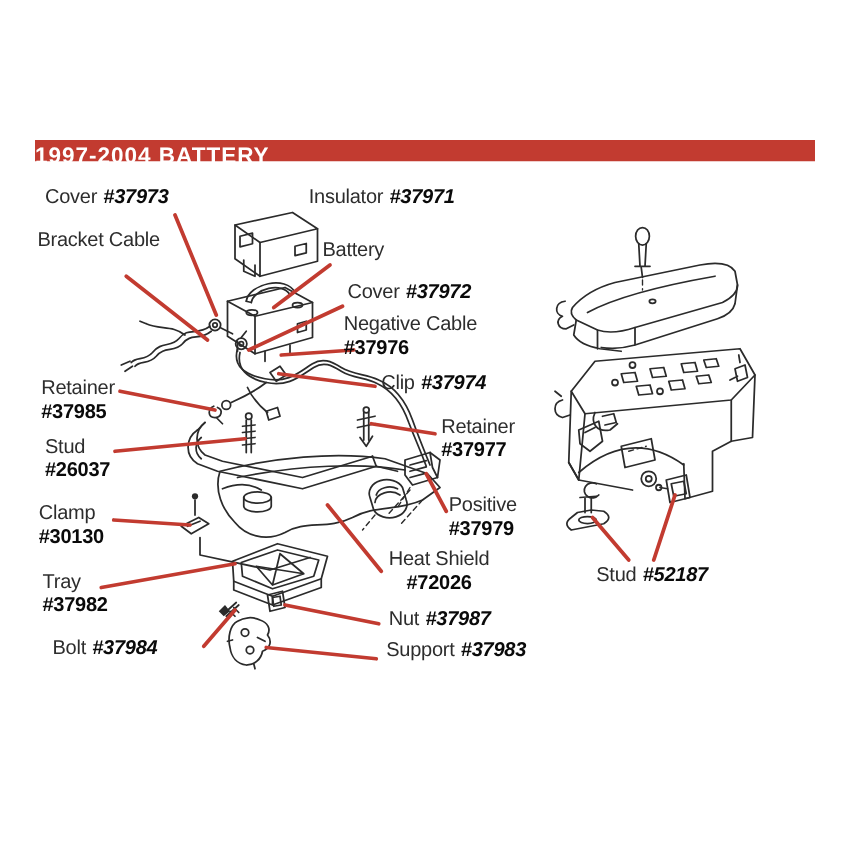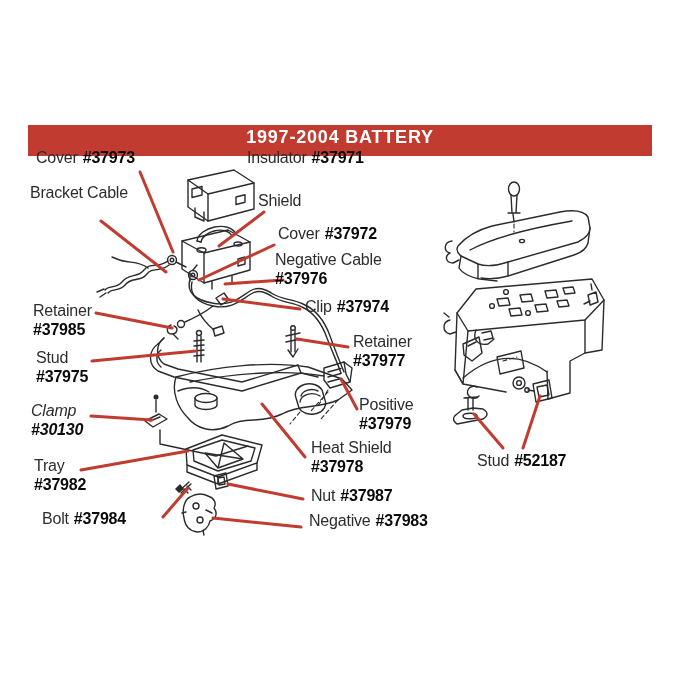--- a/index.html
+++ b/index.html
@@ -1,32 +1,32 @@
 <!DOCTYPE html>
 <html style="--banner_bg: #c23b30; --banner_text: #ffffff; --leader_red: #c23b30; --label_name: #2d2d2d; --label_number: #0a0a0a; --line_art: #2b2b2b;"><head>
 <meta charset="utf-8">
 <style>
   html,body{margin:0;padding:0;background:#ffffff;}
   .page{position:relative;width:680px;height:680px;background:#fff;overflow:hidden;
         font-family:"Liberation Sans",sans-serif;}
-  .banner{position:absolute;left:28px;top:125px;width:624px;height:31px;
+  .banner{position:absolute;left:28px;top:112px;width:624px;height:17px;
           background:var(--banner_bg,#c23b30);color:var(--banner_text,#fff);
-          text-align:center;font-weight:700;font-size:18px;line-height:25px;
+          text-align:left;font-weight:700;font-size:18px;line-height:25px;
           letter-spacing:0.8px;}
   .art{position:absolute;left:0;top:0;}
   .art path,.art circle,.art ellipse,.art line{stroke:var(--line_art,#2b2b2b);
           stroke-width:1.4;fill:none;stroke-linecap:round;stroke-linejoin:round;}
   .art .fill{fill:var(--line_art,#2b2b2b);stroke:none;}
   .art .dash{stroke-dasharray:4 3;stroke-width:1.1;}
   .art .leader{stroke:var(--leader_red,#c23b30);stroke-width:3;stroke-linecap:round;}
   #labels .label{position:absolute;white-space:nowrap;font-size:16px;line-height:19px;
           letter-spacing:-0.2px;}
   .label .pname{color:var(--label_name,#2d2d2d);font-weight:400;}
   .label .pnum{color:var(--label_number,#0a0a0a);font-weight:700;}
-  .label.inline .pnum{margin-left:5px;}
+  .label.inline .pnum{margin-left:5px;font-style:italic;}
   .label.stacked .pname,.label.stacked .pnum{display:block;}
 </style>
 </head>
 <body>
 
 <div class="page">
 
   <div class="banner">
     <span>1997-2004 BATTERY</span>
   </div>
@@ -215,54 +215,54 @@
         <line x1="523" y1="448" x2="540" y2="396" class="leader"></line>
       </g>
   </svg>
 
   <div id="labels">
       <div class="label inline" style="left: 36px; top: 148px;"><span class="pname">Cover</span><span class="pnum">#37973</span></div>
       <div class="label inline" style="left: 247px; top: 148px;"><span class="pname">Insulator</span><span class="pnum">#37971</span></div>
       <div class="label stacked" style="left: 30px; top: 183px;">
         <span class="pname">Bracket Cable</span>
       </div>
-      <div class="label inline" style="left: 258px; top: 191px;"><span class="pname">Shield</span></div>
+      <div class="label inline" style="left: 258px; top: 191px;"><span class="pname">Battery</span></div>
       <div class="label inline" style="left: 278px; top: 224px;"><span class="pname">Cover</span><span class="pnum">#37972</span></div>
       <div class="label stacked" style="left: 275px; top: 250px;">
         <span class="pname">Negative Cable</span>
         <span class="pnum">#37976</span>
       </div>
       <div class="label stacked" style="left: 33px; top: 301px;">
         <span class="pname">Retainer</span>
         <span class="pnum">#37985</span>
       </div>
       <div class="label inline" style="left: 305px; top: 297px;"><span class="pname">Clip</span><span class="pnum">#37974</span></div>
       <div class="label stacked" style="left: 36px; top: 348px;">
         <span class="pname">Stud</span>
-        <span class="pnum">#37975</span>
+        <span class="pnum">#26037</span>
       </div>
       <div class="label stacked" style="left: 353px; top: 332px;">
         <span class="pname">Retainer</span>
         <span class="pnum">#37977</span>
       </div>
-      <div class="label stacked" style="left: 31px; top: 401px; font-style: italic;">
+      <div class="label stacked" style="left: 31px; top: 401px;">
         <span class="pname">Clamp</span>
         <span class="pnum">#30130</span>
       </div>
       <div class="label stacked" style="left: 359px; top: 395px;">
         <span class="pname">Positive</span>
         <span class="pnum">#37979</span>
       </div>
       <div class="label stacked" style="left: 34px; top: 456px;">
         <span class="pname">Tray</span>
         <span class="pnum">#37982</span>
       </div>
-      <div class="label stacked" style="left: 311px; top: 438px;">
+      <div class="label stacked" style="left: 311px; top: 438px; text-align: center;">
         <span class="pname">Heat Shield</span>
-        <span class="pnum">#37978</span>
+        <span class="pnum">#72026</span>
       </div>
       <div class="label inline" style="left: 311px; top: 486px;"><span class="pname">Nut</span><span class="pnum">#37987</span></div>
       <div class="label inline" style="left: 42px; top: 509px;"><span class="pname">Bolt</span><span class="pnum">#37984</span></div>
-      <div class="label inline" style="left: 309px; top: 511px;"><span class="pname">Negative</span><span class="pnum">#37983</span></div>
+      <div class="label inline" style="left: 309px; top: 511px;"><span class="pname">Support</span><span class="pnum">#37983</span></div>
       <div class="label inline" style="left: 477px; top: 451px;"><span class="pname">Stud</span><span class="pnum">#52187</span></div>
     </div>
 
 </div>
 
 </body></html>

